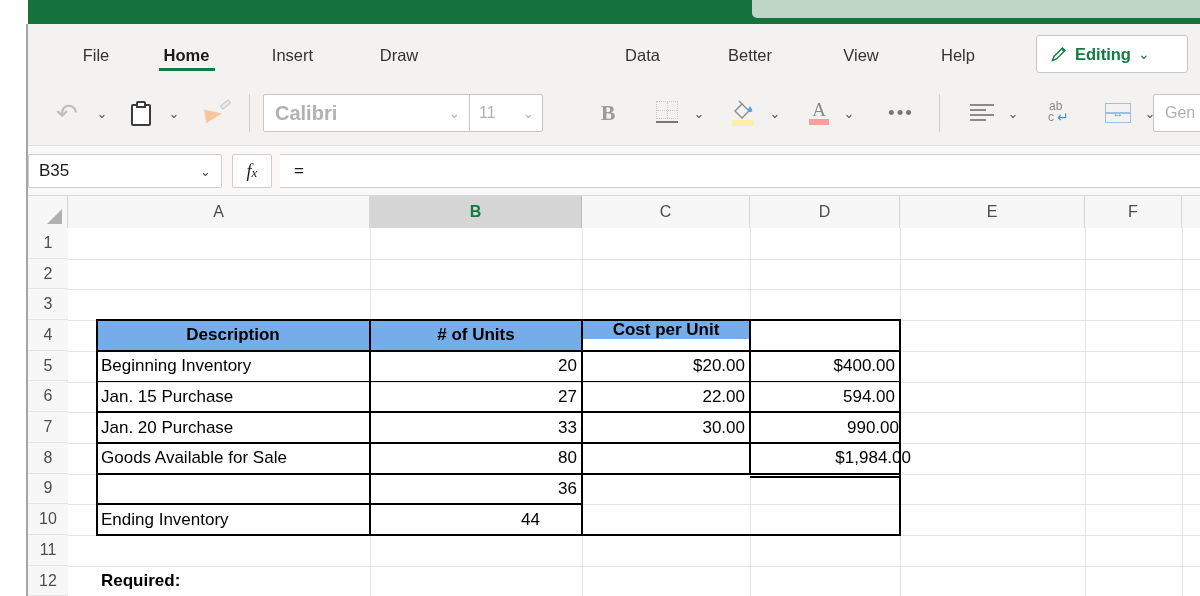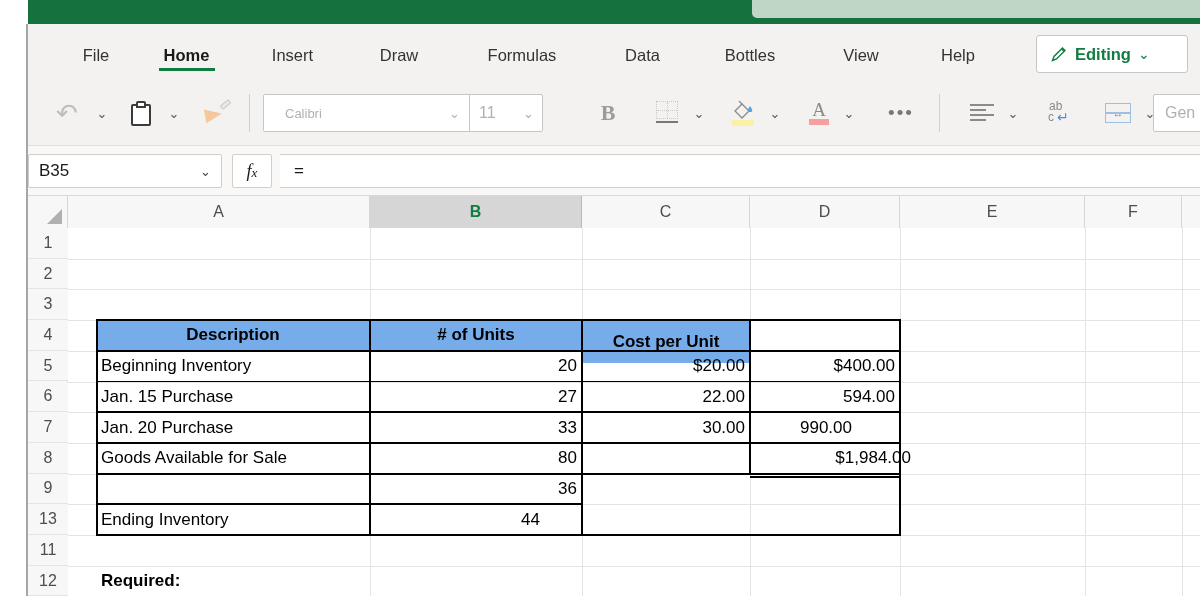--- a/index.html
+++ b/index.html
@@ -76,22 +76,22 @@
   .tb-sep {
     position: absolute; top: 14px; width: 1px; height: 38px; background: #D2D0CE;
   }
 
   .fontbox {
     position: absolute; top: 14px; left: 235px; width: 280px; height: 38px;
     background: #ffffff; border: 1px solid #C8C6C4; border-radius: 2px;
     display: flex; align-items: center;
   }
   .fontbox .fname {
-    flex: 1; padding-left: 21px; font-size: 13px; color: #B3B0AD;
-    white-space: nowrap; overflow: hidden;
+    flex: 1; padding-left: 11px; font-size: 20px; color: #B3B0AD;
+    white-space: nowrap; overflow: hidden; font-weight: bold;
   }
   .fontbox .fsep { width: 1px; height: 100%; background: #C8C6C4; }
   .fontbox .fsize {
     width: 72px; padding-left: 9px; font-size: 16px; color: #B3B0AD;
     display: flex; align-items: center; justify-content: space-between;
     padding-right: 8px;
   }
   .fontbox .dd { font-size: 13px; color: #b3b0ad; padding-right: 9px; }
 
   .numfmt {
@@ -308,28 +308,25 @@
       </div>
     <div class="tab active" style="left:113px;width:91px;">
         <span class="tab-label">Home</span>
       </div>
     <div class="tab" style="left:222px;width:85px;">
         <span class="tab-label">Insert</span>
       </div>
     <div class="tab" style="left:330px;width:82px;">
         <span class="tab-label">Draw</span>
       </div>
-    <div class="tab" style="left:434px;width:120px;">
-        <span class="tab-label">Formulas</span>
-      </div>
     <div class="tab" style="left:577px;width:75px;">
         <span class="tab-label">Data</span>
       </div>
     <div class="tab" style="left:672px;width:100px;">
-        <span class="tab-label">Bottles</span>
+        <span class="tab-label">Better</span>
       </div>
     <div class="tab" style="left:793px;width:80px;">
         <span class="tab-label">View</span>
       </div>
     <div class="tab" style="left:890px;width:80px;">
         <span class="tab-label">Help</span>
       </div>
 
     <div class="editing-btn">
       <span class="ic-pencil">
@@ -519,21 +516,21 @@
       <div class="rowhead" style="top:184.2px;height:30.7px;">
           <span>7</span>
         </div>
       <div class="rowhead" style="top:214.9px;height:30.7px;">
           <span>8</span>
         </div>
       <div class="rowhead" style="top:245.6px;height:30.7px;">
           <span>9</span>
         </div>
       <div class="rowhead" style="top:276.3px;height:30.7px;">
-          <span>13</span>
+          <span>10</span>
         </div>
       <div class="rowhead" style="top:307px;height:30.7px;">
           <span>11</span>
         </div>
       <div class="rowhead" style="top:337.7px;height:30.7px;">
           <span>12</span>
         </div>
     </div>
 
     <div class="gridarea">
@@ -553,36 +550,36 @@
       <div class="gline-v" style="left:302px;"></div>
       <div class="gline-v" style="left:514px;"></div>
       <div class="gline-v" style="left:682px;"></div>
       <div class="gline-v" style="left:832px;"></div>
       <div class="gline-v" style="left:1017px;"></div>
       <div class="gline-v" style="left:1114px;"></div>
 
 
       <div class="cell hdrblue c-center c-bold" style="left:28px;top:92.1px;width:274px;height:30.7px;">Description</div>
       <div class="cell hdrblue c-center c-bold" style="left:302px;top:92.1px;width:212px;height:30.7px;"># of Units</div>
-      <div class="cell hdrblue c-center c-bold" style="left:514px;top:92.1px;width:168px;height:43px;">Cost per Unit</div>
+      <div class="cell hdrblue c-center c-bold" style="left:514px;top:92.1px;width:168px;height:19px;">Cost per Unit</div>
 
       <div class="cell" style="left:28px;top:122.8px;width:274px;height:30.7px;">Beginning Inventory</div>
       <div class="cell c-right" style="left:302px;top:122.8px;width:212px;height:30.7px;">20</div>
       <div class="cell c-right" style="left:514px;top:122.8px;width:168px;height:30.7px;">$20.00</div>
       <div class="cell c-right" style="left:682px;top:122.8px;width:150px;height:30.7px;">$400.00</div>
 
       <div class="cell" style="left:28px;top:153.5px;width:274px;height:30.7px;">Jan. 15 Purchase</div>
       <div class="cell c-right" style="left:302px;top:153.5px;width:212px;height:30.7px;">27</div>
       <div class="cell c-right" style="left:514px;top:153.5px;width:168px;height:30.7px;">22.00</div>
       <div class="cell c-right" style="left:682px;top:153.5px;width:150px;height:30.7px;">594.00</div>
 
       <div class="cell" style="left:28px;top:184.2px;width:274px;height:30.7px;">Jan. 20 Purchase</div>
       <div class="cell c-right" style="left:302px;top:184.2px;width:212px;height:30.7px;">33</div>
       <div class="cell c-right" style="left:514px;top:184.2px;width:168px;height:30.7px;">30.00</div>
-      <div class="cell c-right" style="left:643px;top:184.2px;width:146px;height:30.7px;padding-left:36px;">990.00</div>
+      <div class="cell c-right" style="left:690px;top:184.2px;width:146px;height:30.7px;padding-left:36px;">990.00</div>
 
       <div class="cell" style="left:28px;top:214.9px;width:274px;height:30.7px;">Goods Available for Sale</div>
       <div class="cell c-right" style="left:302px;top:214.9px;width:212px;height:30.7px;">80</div>
       <div class="cell c-right" style="left:682px;top:214.9px;width:150px;height:30.7px;margin-left:16px;">$1,984.00</div>
 
       <div class="cell c-right" style="left:302px;top:245.6px;width:212px;height:30.7px;">36</div>
 
       <div class="cell" style="left:28px;top:276.3px;width:274px;height:30.7px;">Ending Inventory</div>
       <div class="cell c-right" style="left:302px;top:276.3px;width:175px;height:30.7px;">44</div>
 

